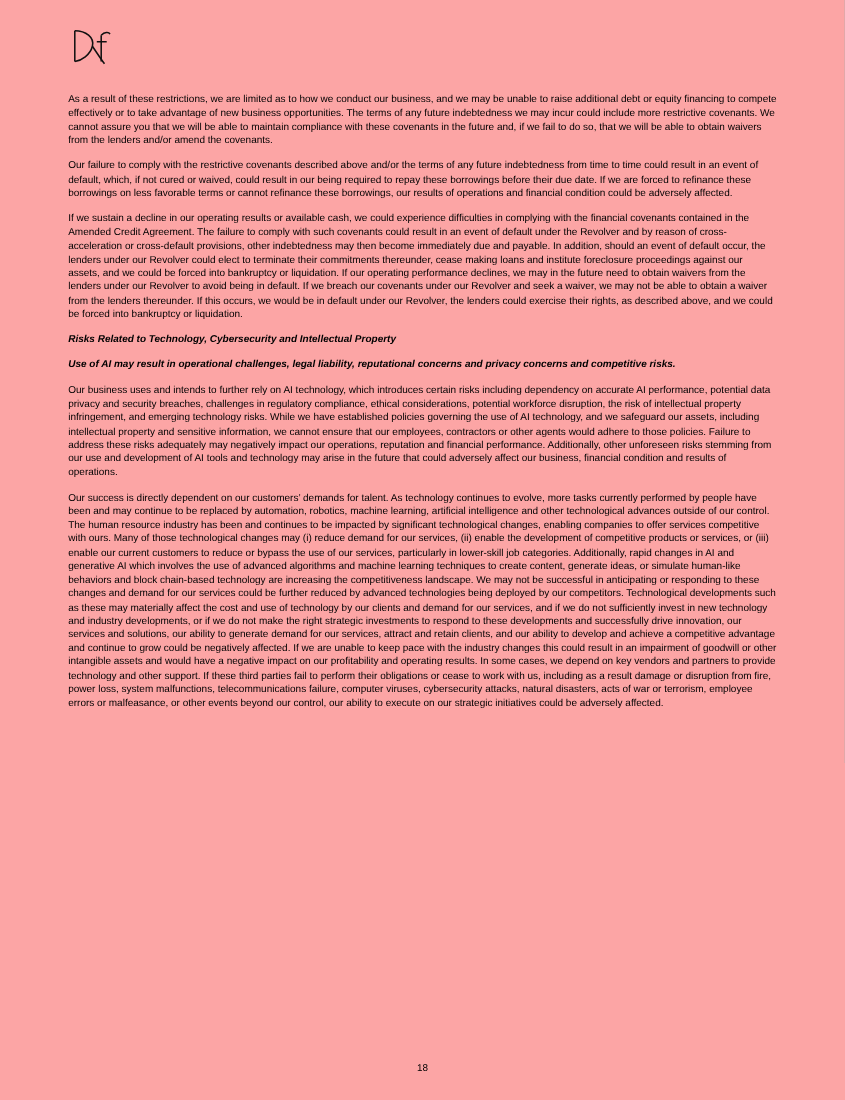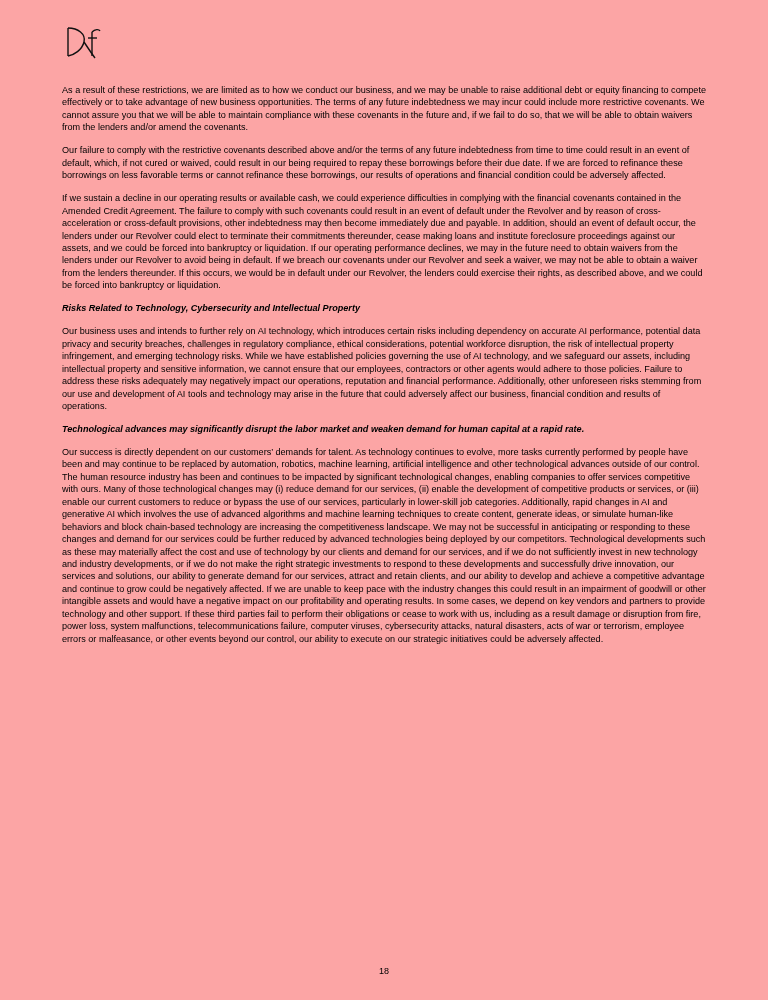--- a/index.html
+++ b/index.html
@@ -77,19 +77,19 @@
         <path d="M30 6 C 33 3, 37 3, 38 5" stroke="#111" stroke-width="1.4" fill="none"></path>
       </svg>
     </div>
   </div>
 
   <div class="content">
     <p class="body">As a result of these restrictions, we are limited as to how we conduct our business, and we may be unable to raise additional debt or equity financing to compete effectively or to take advantage of new business opportunities. The terms of any future indebtedness we may incur could include more restrictive covenants. We cannot assure you that we will be able to maintain compliance with these covenants in the future and, if we fail to do so, that we will be able to obtain waivers from the lenders and/or amend the covenants.</p>
     <p class="body">Our failure to comply with the restrictive covenants described above and/or the terms of any future indebtedness from time to time could result in an event of default, which, if not cured or waived, could result in our being required to repay these borrowings before their due date. If we are forced to refinance these borrowings on less favorable terms or cannot refinance these borrowings, our results of operations and financial condition could be adversely affected.</p>
     <p class="body">If we sustain a decline in our operating results or available cash, we could experience difficulties in complying with the financial covenants contained in the Amended Credit Agreement. The failure to comply with such covenants could result in an event of default under the Revolver and by reason of cross-acceleration or cross-default provisions, other indebtedness may then become immediately due and payable. In addition, should an event of default occur, the lenders under our Revolver could elect to terminate their commitments thereunder, cease making loans and institute foreclosure proceedings against our assets, and we could be forced into bankruptcy or liquidation. If our operating performance declines, we may in the future need to obtain waivers from the lenders under our Revolver to avoid being in default. If we breach our covenants under our Revolver and seek a waiver, we may not be able to obtain a waiver from the lenders thereunder. If this occurs, we would be in default under our Revolver, the lenders could exercise their rights, as described above, and we could be forced into bankruptcy or liquidation.</p>
     <p class="heading-underline">Risks Related to Technology, Cybersecurity and Intellectual Property</p>
+    <p class="bolditalic">Use of AI may result in operational challenges, legal liability, reputational concerns and privacy concerns and competitive risks.</p>
     <p class="body">Our business uses and intends to further rely on AI technology, which introduces certain risks including dependency on accurate AI performance, potential data privacy and security breaches, challenges in regulatory compliance, ethical considerations, potential workforce disruption, the risk of intellectual property infringement, and emerging technology risks. While we have established policies governing the use of AI technology, and we safeguard our assets, including intellectual property and sensitive information, we cannot ensure that our employees, contractors or other agents would adhere to those policies. Failure to address these risks adequately may negatively impact our operations, reputation and financial performance. Additionally, other unforeseen risks stemming from our use and development of AI tools and technology may arise in the future that could adversely affect our business, financial condition and results of operations.</p>
-    <p class="bolditalic">Technological advances may significantly disrupt the labor market and weaken demand for human capital at a rapid rate.</p>
     <p class="body">Our success is directly dependent on our customers’ demands for talent. As technology continues to evolve, more tasks currently performed by people have been and may continue to be replaced by automation, robotics, machine learning, artificial intelligence and other technological advances outside of our control. The human resource industry has been and continues to be impacted by significant technological changes, enabling companies to offer services competitive with ours. Many of those technological changes may (i) reduce demand for our services, (ii) enable the development of competitive products or services, or (iii) enable our current customers to reduce or bypass the use of our services, particularly in lower-skill job categories. Additionally, rapid changes in AI and generative AI which involves the use of advanced algorithms and machine learning techniques to create content, generate ideas, or simulate human-like behaviors and block chain-based technology are increasing the competitiveness landscape. We may not be successful in anticipating or responding to these changes and demand for our services could be further reduced by advanced technologies being deployed by our competitors. Technological developments such as these may materially affect the cost and use of technology by our clients and demand for our services, and if we do not sufficiently invest in new technology and industry developments, or if we do not make the right strategic investments to respond to these developments and successfully drive innovation, our services and solutions, our ability to generate demand for our services, attract and retain clients, and our ability to develop and achieve a competitive advantage and continue to grow could be negatively affected. If we are unable to keep pace with the industry changes this could result in an impairment of goodwill or other intangible assets and would have a negative impact on our profitability and operating results. In some cases, we depend on key vendors and partners to provide technology and other support. If these third parties fail to perform their obligations or cease to work with us, including as a result damage or disruption from fire, power loss, system malfunctions, telecommunications failure, computer viruses, cybersecurity attacks, natural disasters, acts of war or terrorism, employee errors or malfeasance, or other events beyond our control, our ability to execute on our strategic initiatives could be adversely affected.</p>
   </div>
 
   <div class="footer">18</div>
 </div>
 
 </body></html>

